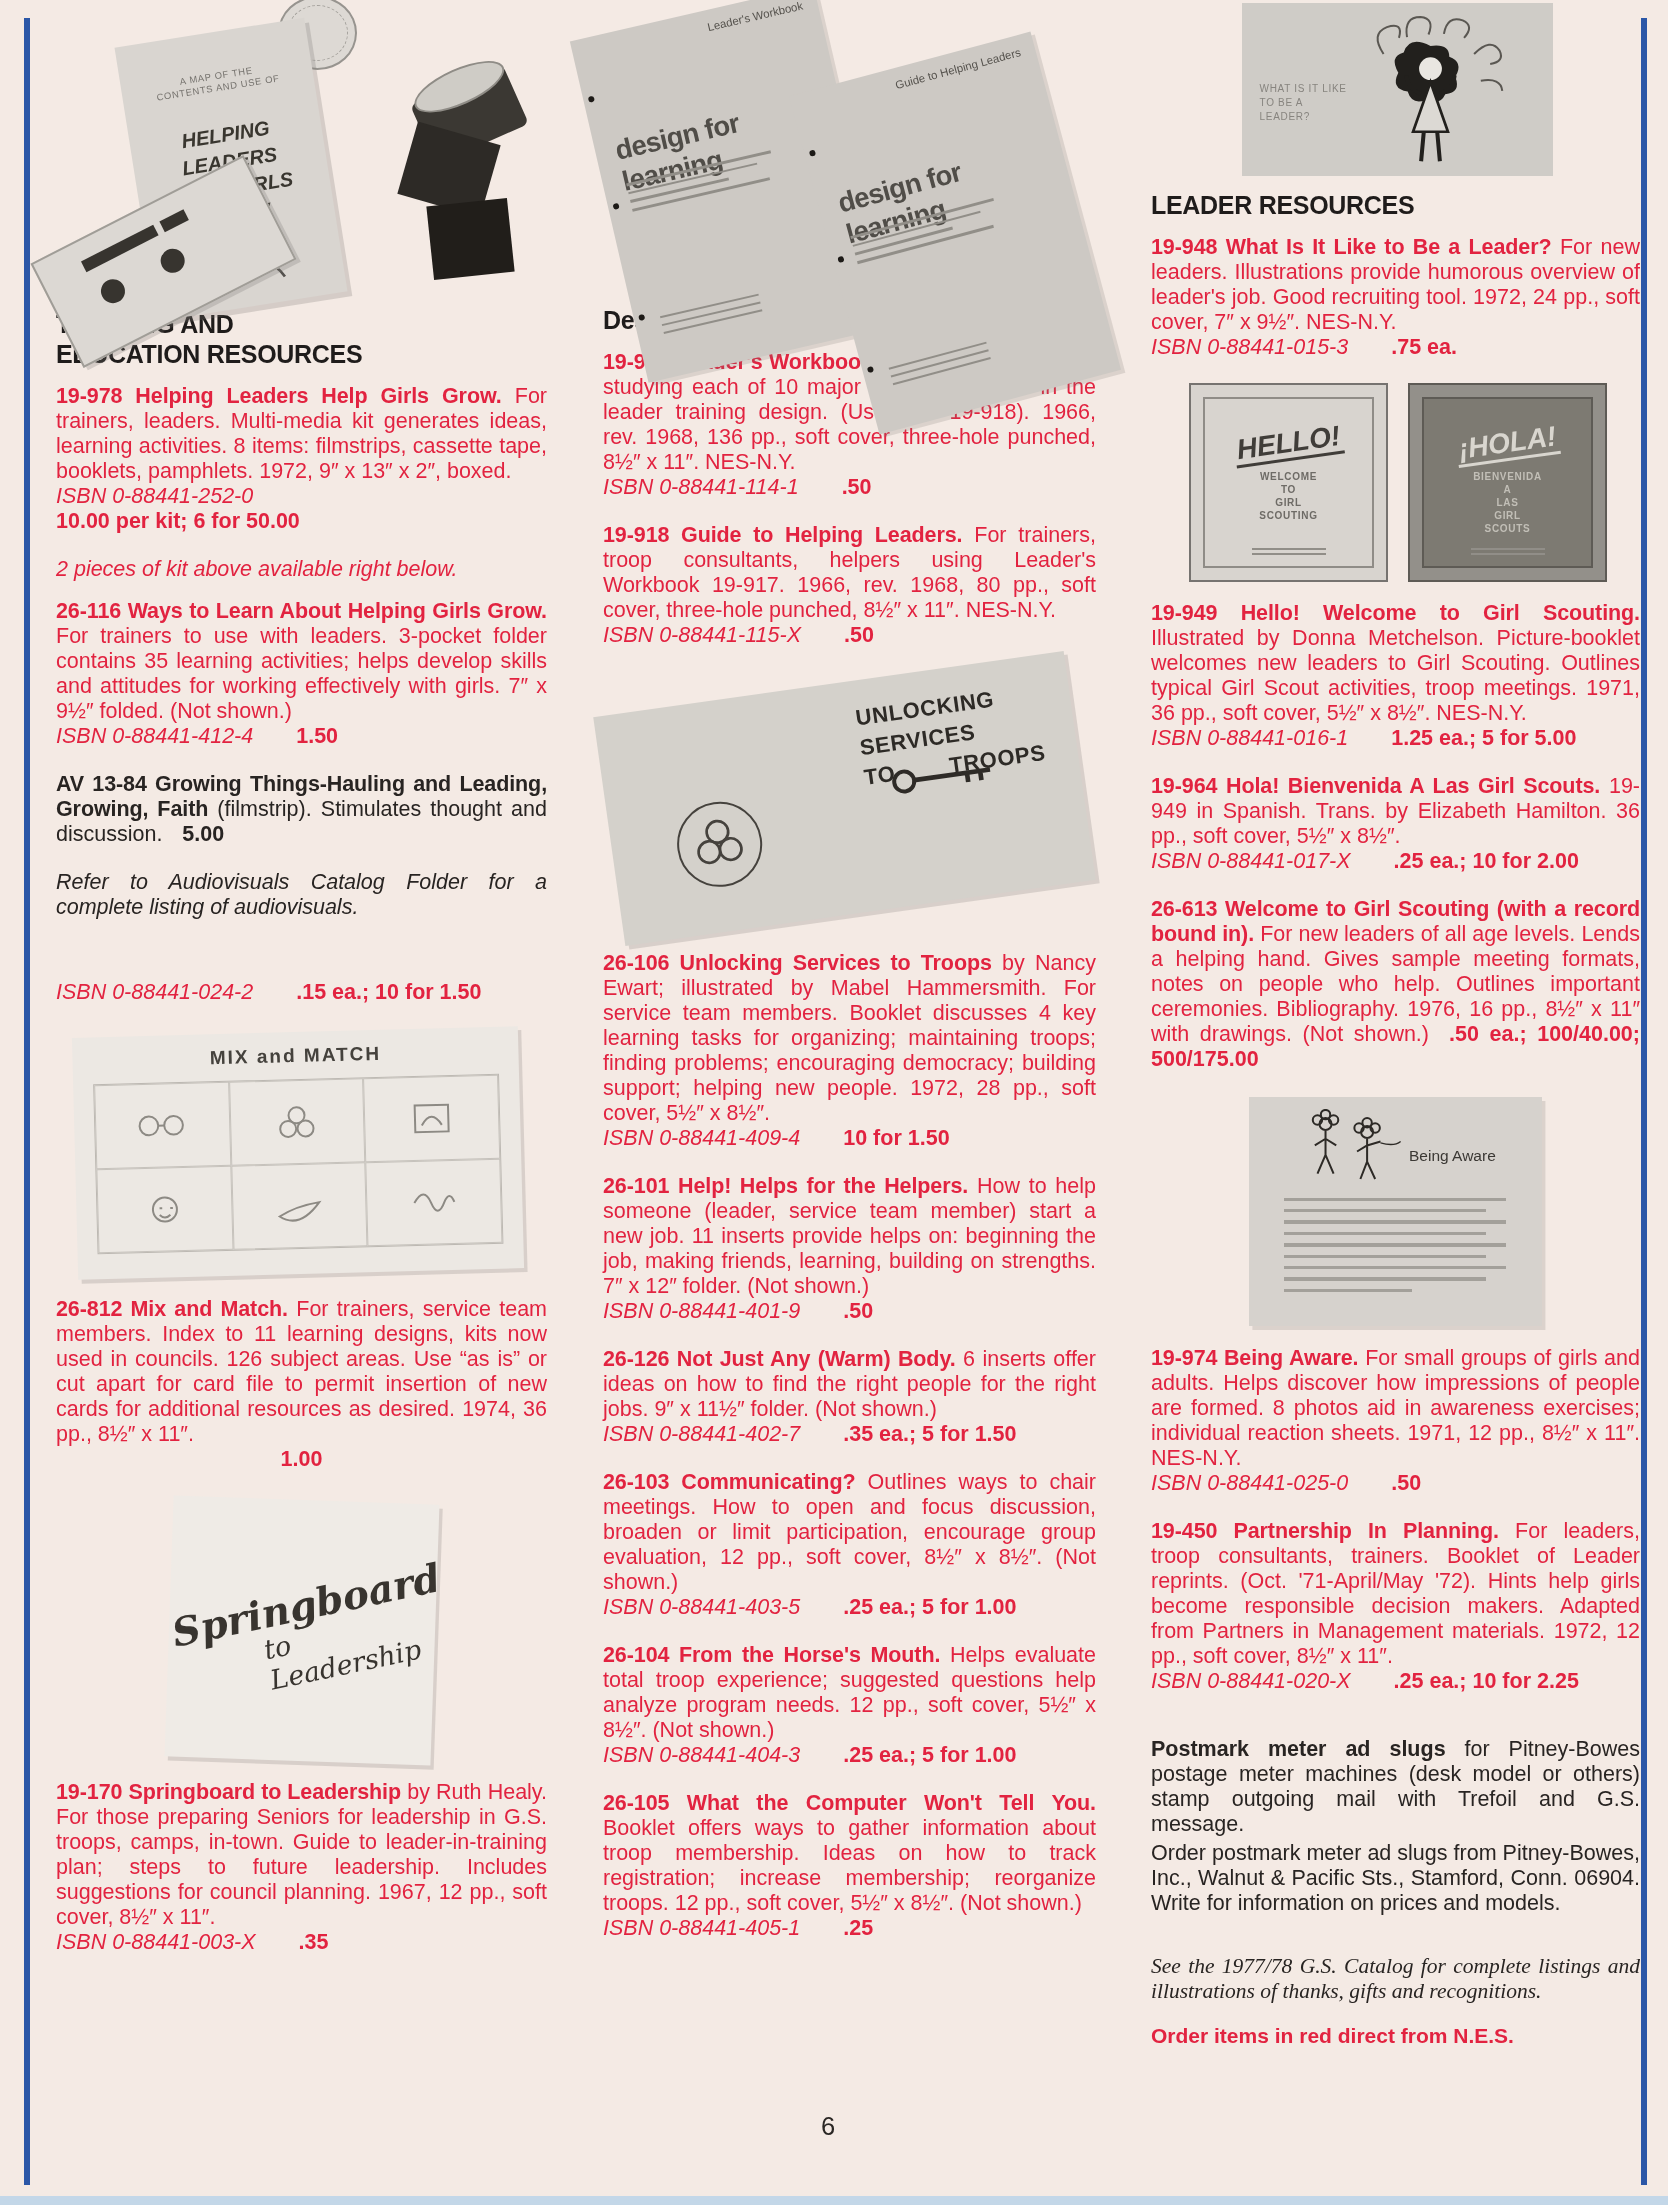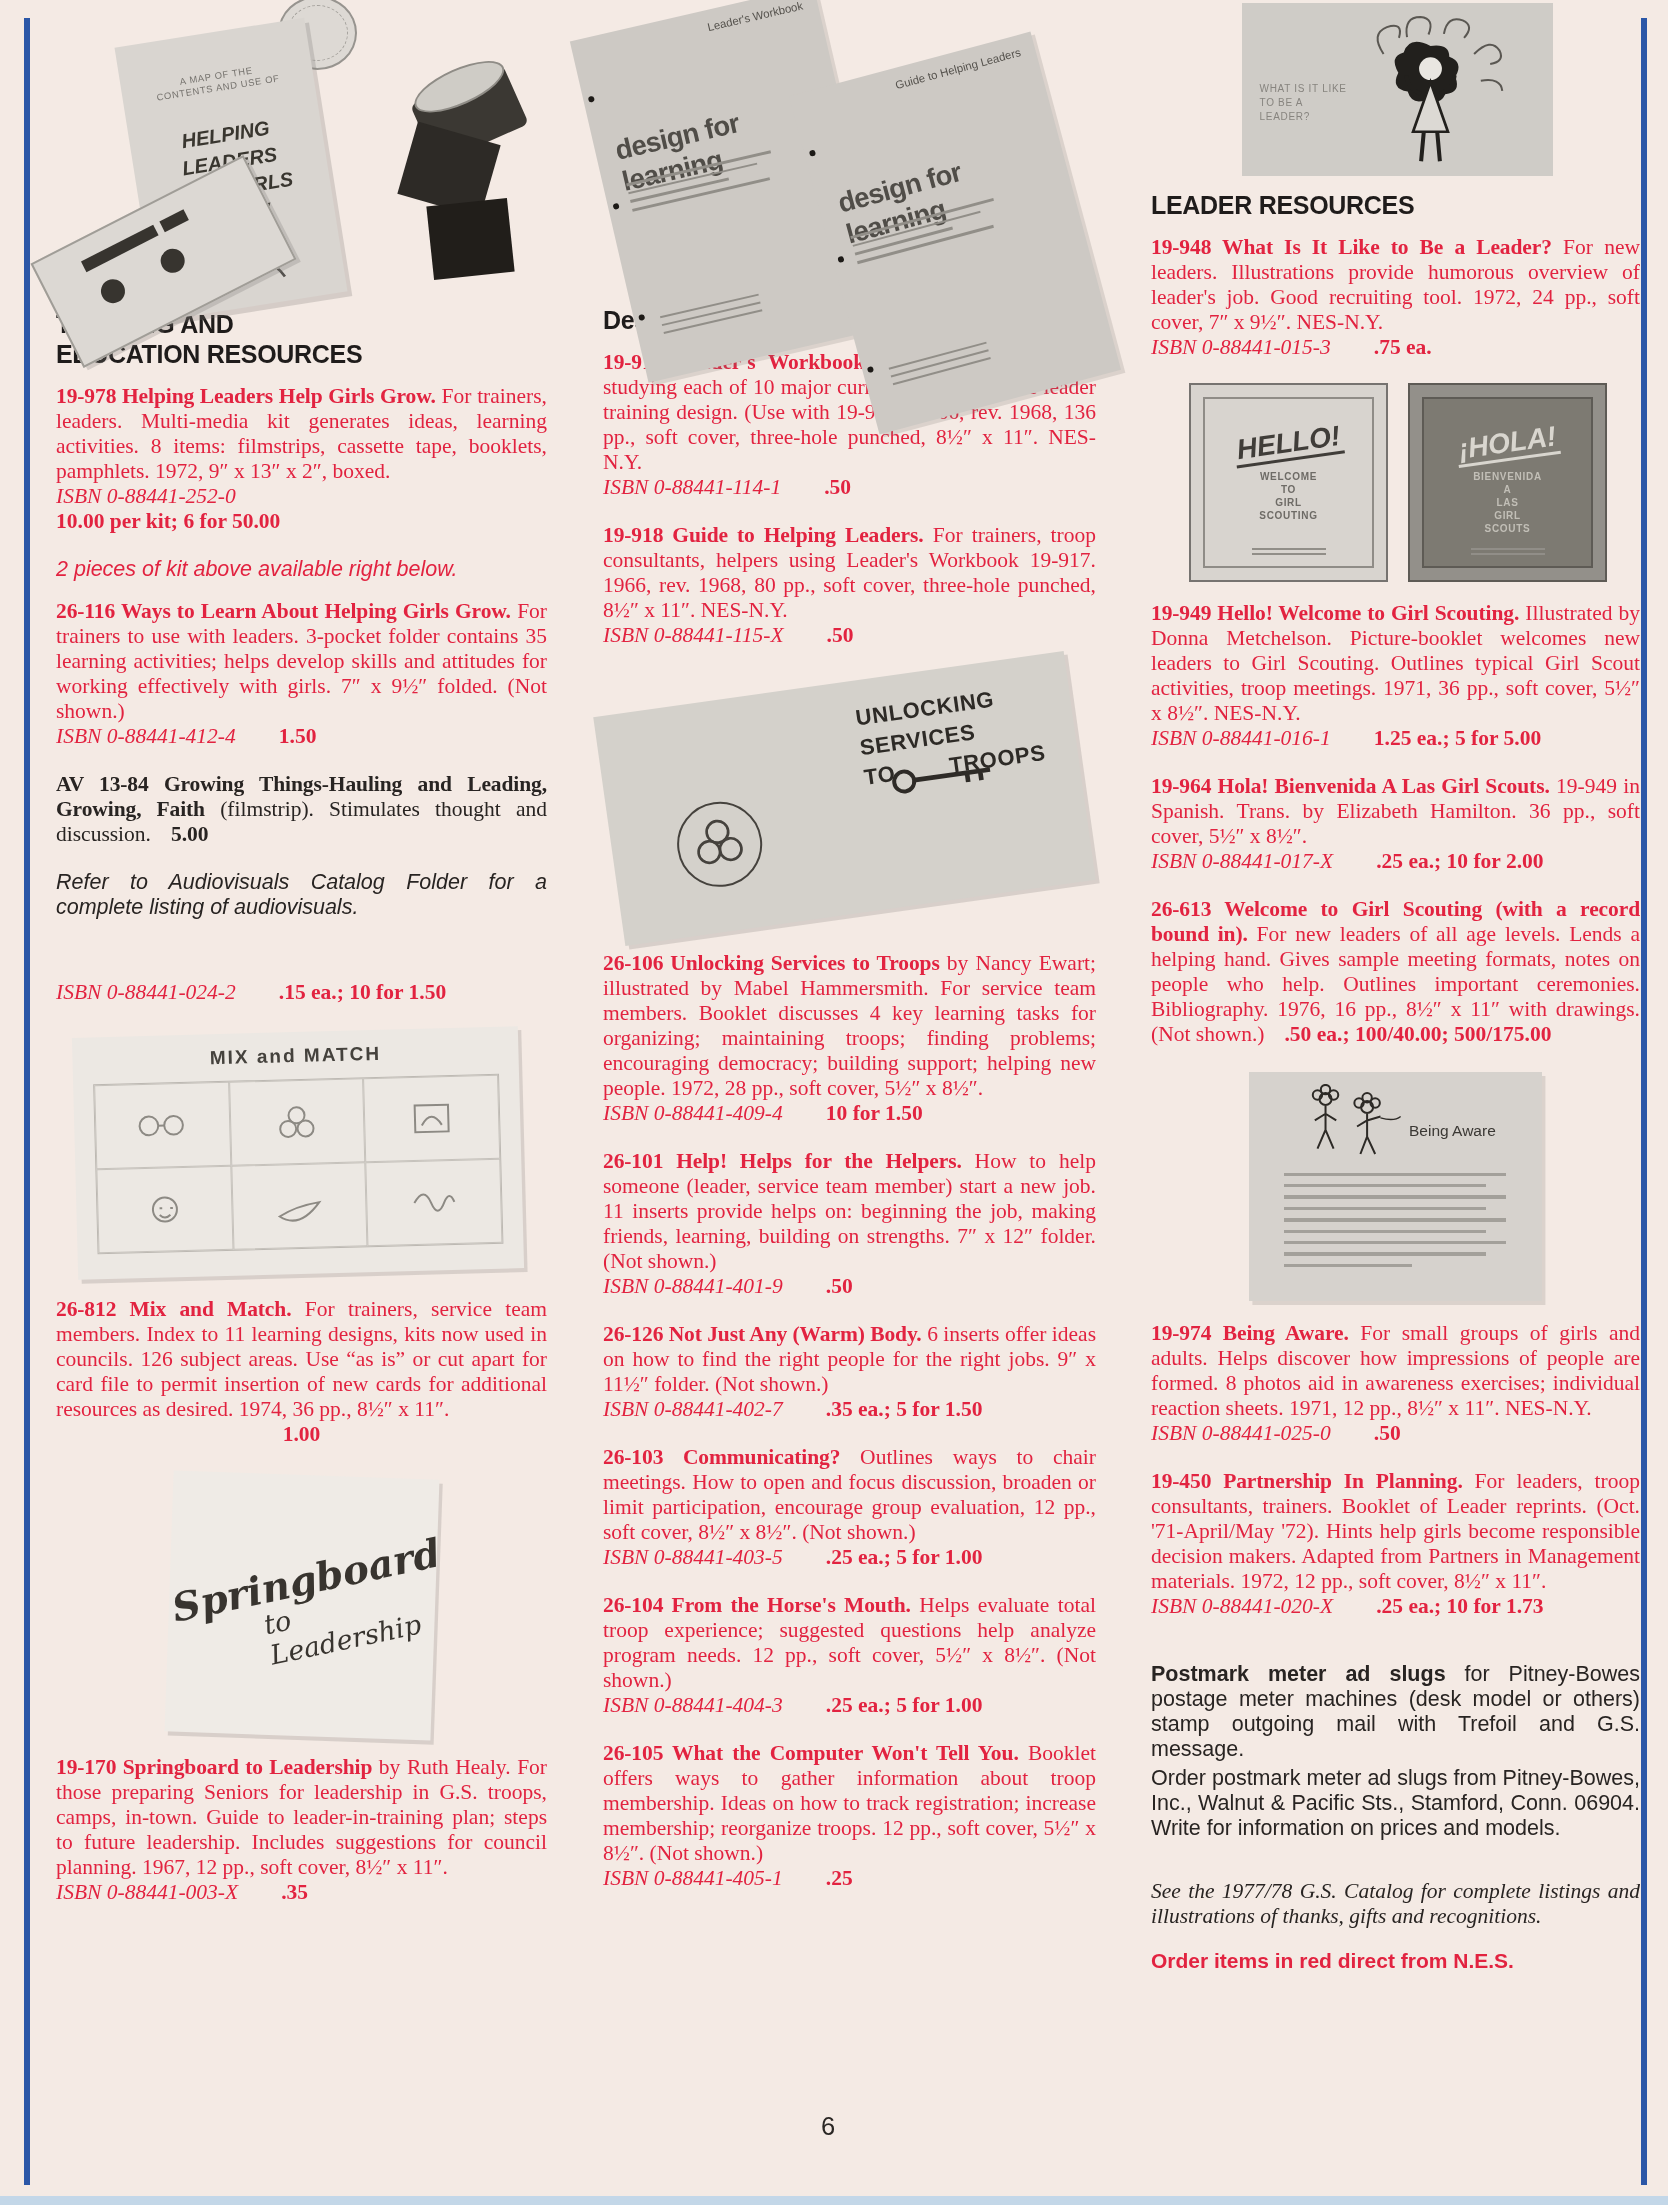--- a/index.html
+++ b/index.html
@@ -9,21 +9,21 @@
   .rule-left{left:24px;}
   .rule-right{left:1641px;}
   .bottom-strip{position:absolute;left:0;right:0;bottom:0;height:9.4px;background:#c3d7e8;}
   .col{position:absolute;top:0;color:#262220;}
   #col-left{left:56px;width:491px;}
   #col-mid{left:603px;width:493px;}
   #col-right{left:1151px;width:489px;}
   p{margin:0;}
   .col-heading{font-size:25px;line-height:30px;font-weight:bold;color:#1f1c1b;margin:0 0 15px 0;
                white-space:pre-line;letter-spacing:-0.3px;}
-  .item{margin-bottom:23px;font-family:Liberation Serif, serif;}
+  .item{margin-bottom:23px;}
   .item .body{font-size:21.5px;line-height:25px;text-align:justify;}
   .item.red{color:#e22340;}
   .item.black{color:#282422;}
   .ct{letter-spacing:-0.1px;}
   .isbn-row{font-size:21.5px;line-height:25px;display:flex;align-items:baseline;}
   .isbn-row i{font-style:italic;}
   .isbn-row .price{margin-left:43px;}
   .price{font-weight:bold;}
   .price.inline{margin-left:20px;}
   .price-line{font-size:21.5px;line-height:25px;font-weight:bold;}
@@ -497,21 +497,21 @@
           <p class="body"><b class="ct">19-974 Being Aware.</b> <span>For small groups of girls and adults. Helps discover how impressions of people are formed. 8 photos aid in awareness exercises; individual reaction sheets. 1971, 12 pp., 8½″ x 11″. NES-N.Y.</span></p>
           <div class="isbn-row">
             <i>ISBN 0-88441-025-0</i>
             <b class="price">.50</b>
           </div>
         </div>
         <div class="item red" style="margin-bottom: 43px;">
           <p class="body"><b class="ct">19-450 Partnership In Planning.</b> <span>For leaders, troop consultants, trainers. Booklet of Leader reprints. (Oct. '71-April/May '72). Hints help girls become responsible decision makers. Adapted from Partners in Management materials. 1972, 12 pp., soft cover, 8½″ x 11″.</span></p>
           <div class="isbn-row">
             <i>ISBN 0-88441-020-X</i>
-            <b class="price">.25 ea.; 10 for 1.73</b>
+            <b class="price">.25 ea.; 10 for 2.25</b>
           </div>
         </div>
         <p class="note black" style="margin-bottom: 4px;"><b>Postmark meter ad slugs</b><span> for Pitney-Bowes postage meter machines (desk model or others) stamp outgoing mail with Trefoil and G.S. message.</span></p>
         <p class="note black" style="margin-bottom: 38px;"><span>Order postmark meter ad slugs from Pitney-Bowes, Inc., Walnut &amp; Pacific Sts., Stamford, Conn. 06904. Write for information on prices and models.</span></p>
         <p class="note black it" style="margin-bottom: 19px; font-family: Liberation Serif, serif;"><span>See the 1977/78 G.S. Catalog for complete listings and illustrations of thanks, gifts and recognitions.</span></p>
         <p class="note red bd"><span>Order items in red direct from N.E.S.</span></p>
       </div>
   </div>
 
   <div class="page-number">6</div>

